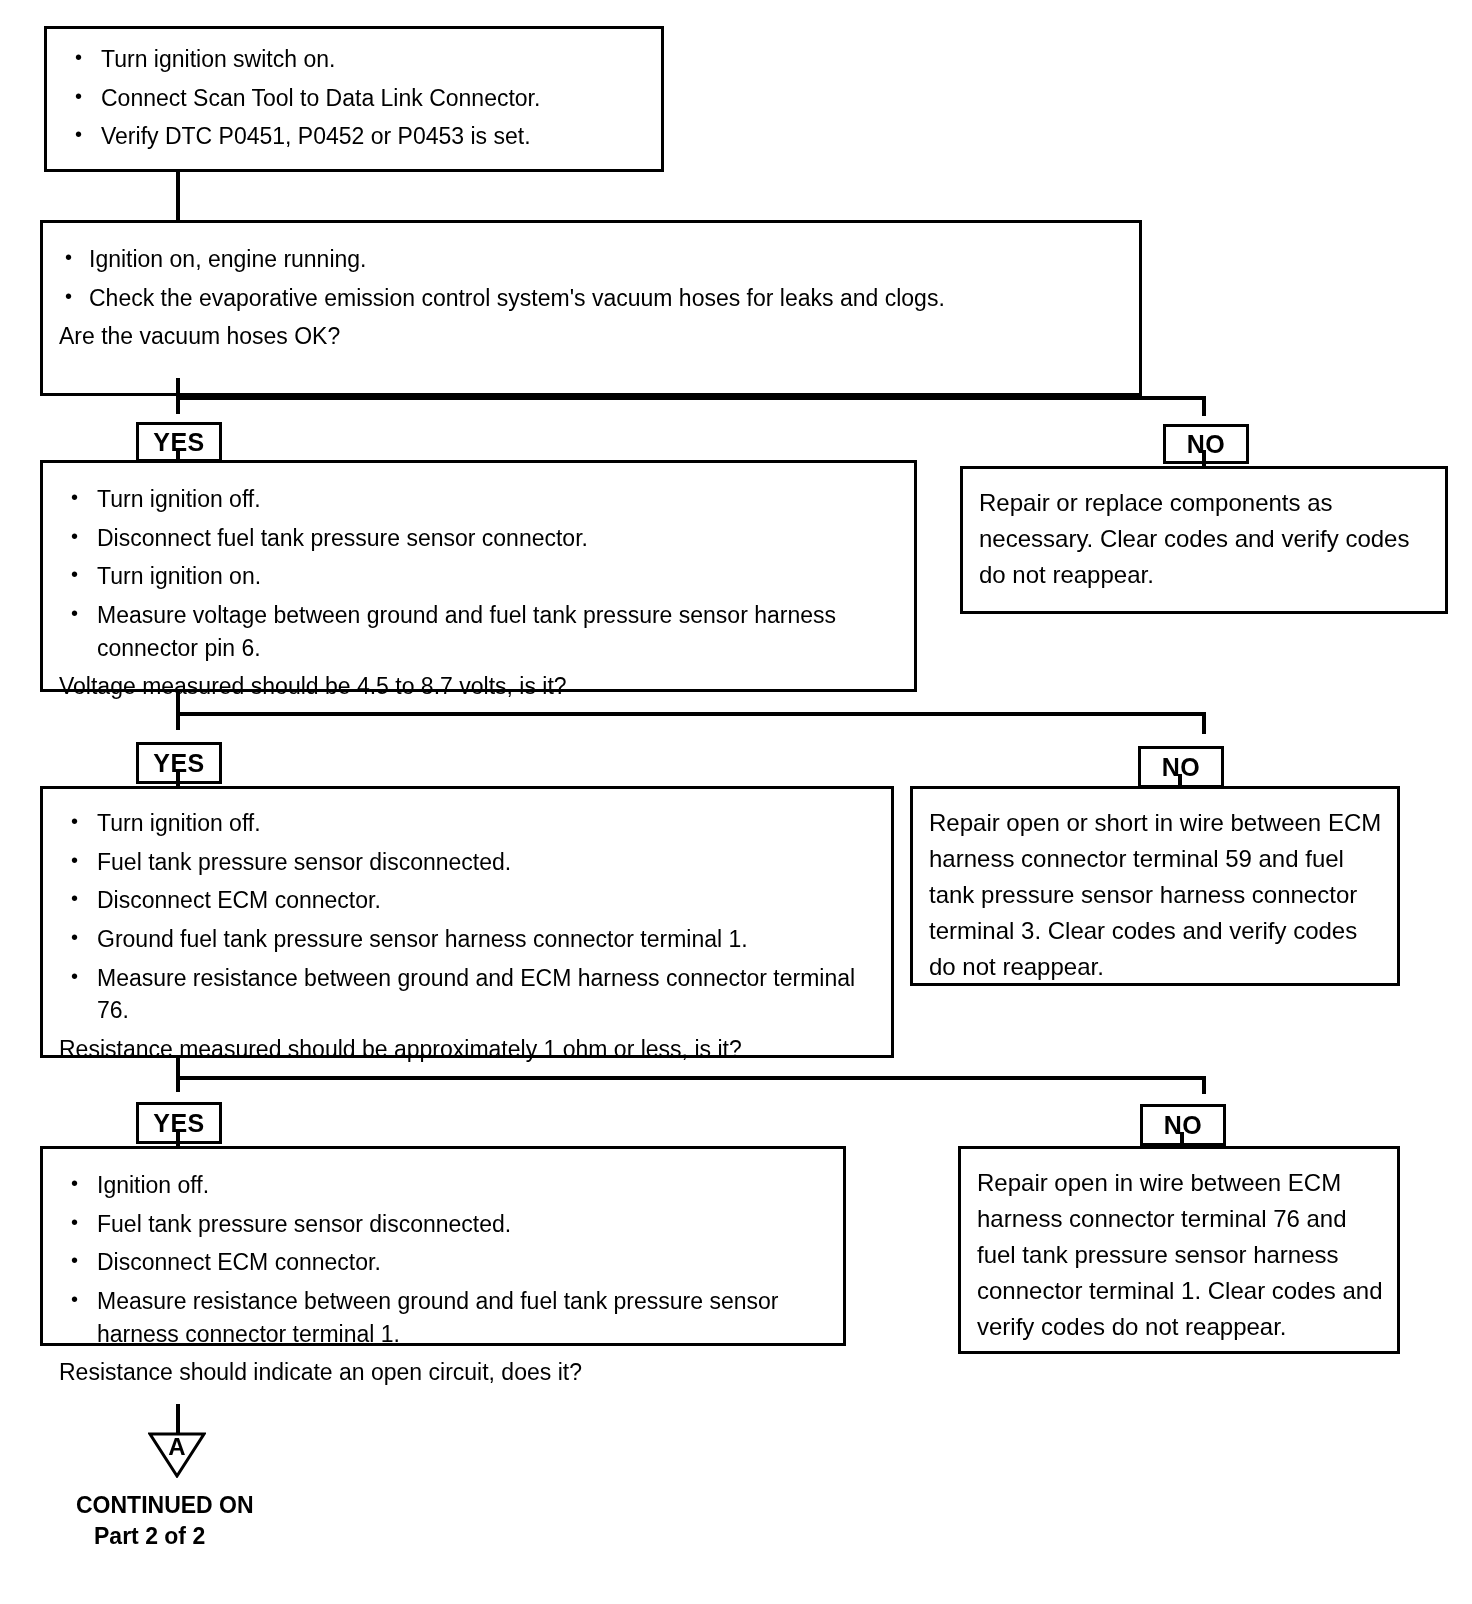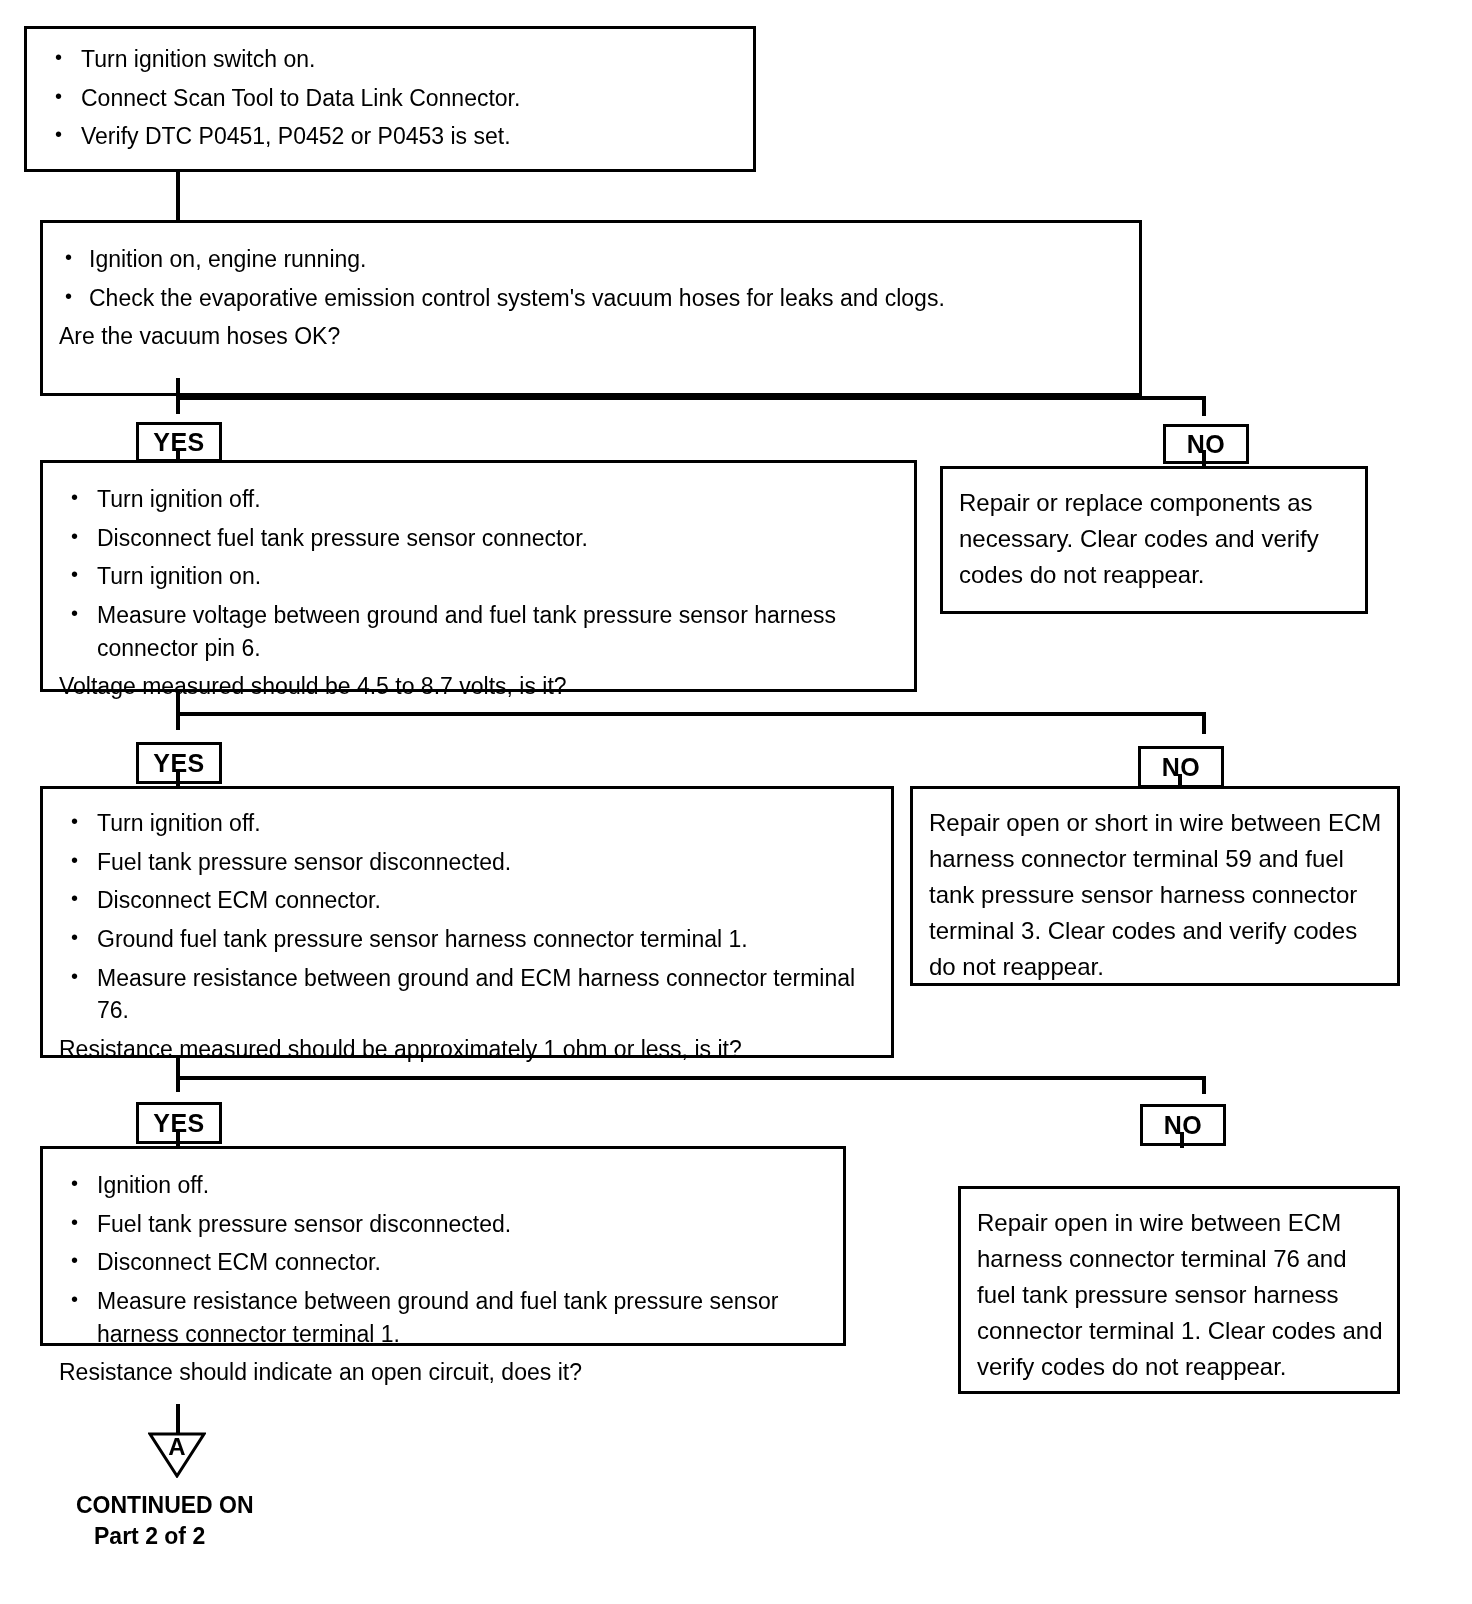--- a/index.html
+++ b/index.html
@@ -126,21 +126,21 @@
   .caption .line2 {
     display: block;
     padding-left: 18px;
   }
 </style>
 </head>
 <body>
 
 <div id="canvas">
 
-  <div class="box" style="left:24px; top:26px; width:732px; height:146px;">
+  <div class="box" style="left:44px; top:26px; width:620px; height:146px;">
     <div class="box-inner">
       <ul class="steps">
         <li>Turn ignition switch on.</li>
         <li>Connect Scan Tool to Data Link Connector.</li>
         <li>Verify DTC P0451, P0452 or P0453 is set.</li>
       </ul>
     </div>
   </div>
 
   <div class="vline" style="left:176px; top:172px; height:48px;"></div>
@@ -175,21 +175,21 @@
       <ul class="steps">
         <li>Turn ignition off.</li>
         <li>Disconnect fuel tank pressure sensor connector.</li>
         <li>Turn ignition on.</li>
         <li>Measure voltage between ground and fuel tank pressure sensor harness connector pin 6.</li>
       </ul>
       <div class="tail">Voltage measured should be 4.5 to 8.7 volts, is it?</div>
     </div>
   </div>
 
-  <div class="box" style="left:940px; top:466px; width:428px; height:148px;">
+  <div class="box" style="left:960px; top:466px; width:488px; height:148px;">
     <div class="para">Repair or replace components as necessary. Clear codes and verify codes do not reappear.</div>
   </div>
 
   <div class="vline" style="left:176px; top:692px; height:22px;"></div>
   <div class="hline" style="left:176px; top:712px; width:1030px;"></div>
   <div class="vline" style="left:176px; top:712px; height:18px;"></div>
   <div class="vline" style="left:1202px; top:712px; height:22px;"></div>
 
   <div class="tag" style="left:136px; top:730px; width:86px; height:42px;">
     <span>YES</span>
@@ -238,21 +238,21 @@
       <ul class="steps">
         <li>Ignition off.</li>
         <li>Fuel tank pressure sensor disconnected.</li>
         <li>Disconnect ECM connector.</li>
         <li>Measure resistance between ground and fuel tank pressure sensor harness connector terminal 1.</li>
       </ul>
       <div class="tail">Resistance should indicate an open circuit, does it?</div>
     </div>
   </div>
 
-  <div class="box" style="left:958px; top:1146px; width:442px; height:208px;margin-top:40px;">
+  <div class="box" style="left:958px; top:1146px; width:442px; height:208px;">
     <div class="para">Repair open in wire between ECM harness connector terminal 76 and fuel tank pressure sensor harness connector terminal 1. Clear codes and verify codes do not reappear.</div>
   </div>
 
   <div class="vline" style="left:176px; top:1404px; height:32px;"></div>
 
   <div class="connector" style="left:148px; top:1432px;">
     <svg width="58" height="46" viewBox="0 0 58 46" aria-hidden="true">
       <polygon points="2,2 56,2 29,44" fill="#ffffff" stroke="#000000" stroke-width="3"></polygon>
     </svg>
     <span class="letter">A</span>

